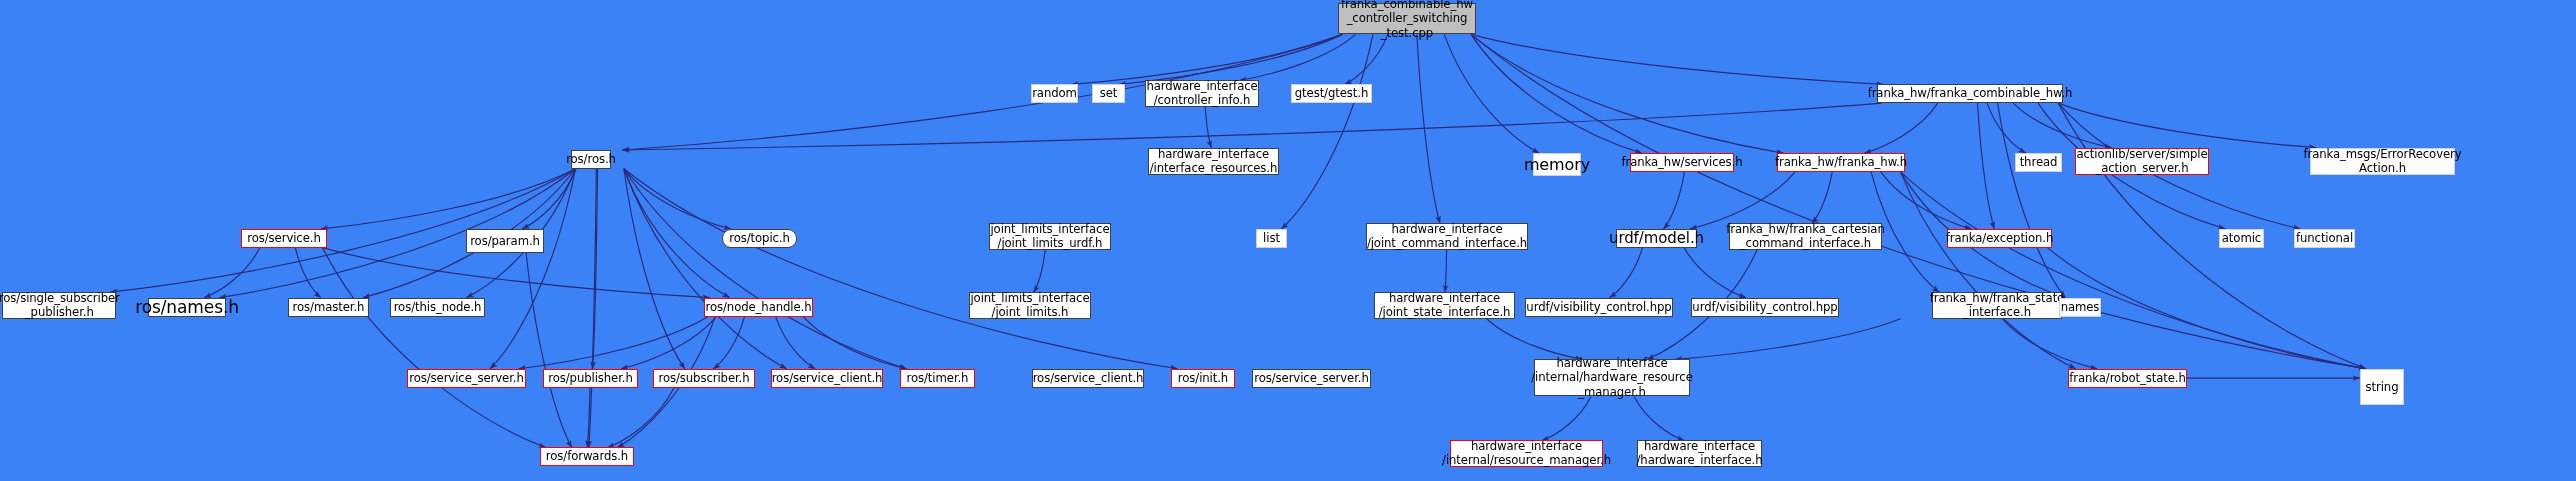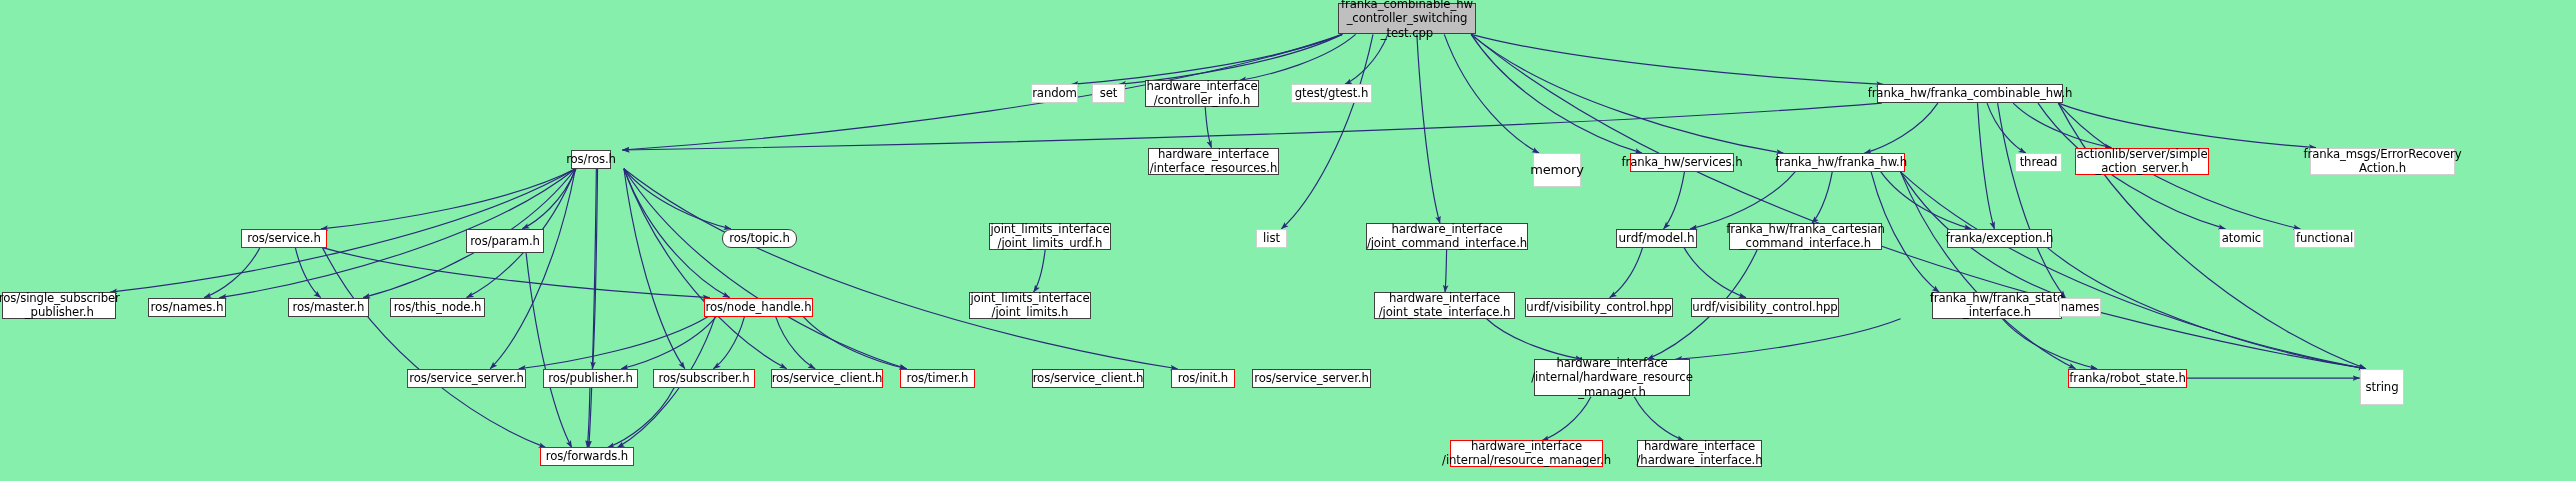--- a/index.html
+++ b/index.html
@@ -5,21 +5,21 @@
 <style>
   html, body {
     margin: 0;
     padding: 0;
     background: #ffffff;
   }
   #canvas {
     position: relative;
     width: 2576px;
     height: 482px;
-    background: #86efac;
+    background: #3b82f6;
     font-family: "DejaVu Sans", sans-serif;
     overflow: hidden;
   }
   #edges {
     position: absolute;
     left: 0;
     top: 0;
     width: 2576px;
     height: 482px;
     pointer-events: none;
@@ -143,45 +143,45 @@
 _test.cpp</div>
     <div class="node n-light" style="left: 1031px; top: 84px; width: 47px; height: 19px; font-size: 11.7px;">random</div>
     <div class="node n-light" style="left: 1092px; top: 84px; width: 33px; height: 19px; font-size: 11.7px;">set</div>
     <div class="node n-dark" style="left: 1145px; top: 80px; width: 114px; height: 26.5px;">hardware_interface
 /controller_info.h</div>
     <div class="node n-light" style="left: 1291px; top: 84px; width: 81px; height: 19px; font-size: 11.7px;">gtest/gtest.h</div>
     <div class="node n-dark" style="left: 1877px; top: 84px; width: 186px; height: 19px; font-size: 11.7px;">franka_hw/franka_combinable_hw.h</div>
     <div class="node n-dark" style="left: 571px; top: 150px; width: 40px; height: 19px; font-size: 11.7px;">ros/ros.h</div>
     <div class="node n-dark" style="left: 1148px; top: 148px; width: 131px; height: 26.5px;">hardware_interface
 /interface_resources.h</div>
-    <div class="node n-light" style="left: 1533px; top: 153px; width: 48px; height: 34px; font-size: 13px;">memory</div>
+    <div class="node n-light" style="left: 1533px; top: 153px; width: 48px; height: 23px; font-size: 16px;">memory</div>
     <div class="node n-red" style="left: 1630px; top: 153px; width: 104px; height: 19px; font-size: 11.7px;">franka_hw/services.h</div>
     <div class="node n-red" style="left: 1777px; top: 153px; width: 128px; height: 19px; font-size: 11.7px;">franka_hw/franka_hw.h</div>
     <div class="node n-light" style="left: 2015px; top: 153px; width: 47px; height: 19px; font-size: 11.7px;">thread</div>
     <div class="node n-red" style="left: 2075px; top: 148px; width: 134px; height: 26.5px;">actionlib/server/simple
 _action_server.h</div>
     <div class="node n-light" style="left: 2310px; top: 148px; width: 145px; height: 26.5px;">franka_msgs/ErrorRecovery
 Action.h</div>
     <div class="node n-red" style="left: 241px; top: 229px; width: 86px; height: 19px; font-size: 11.7px;">ros/service.h</div>
     <div class="node n-dark" style="left: 466px; top: 229px; width: 78px; height: 24px; font-size: 11.7px;">ros/param.h</div>
     <div class="node n-dark" style="left: 722px; top: 229px; width: 75px; height: 19px; font-size: 11.7px; border-radius: 9px;">ros/topic.h</div>
     <div class="node n-dark" style="left: 989px; top: 223px; width: 122px; height: 26.5px;">joint_limits_interface
 /joint_limits_urdf.h</div>
     <div class="node n-light" style="left: 1256px; top: 229px; width: 31px; height: 19px; font-size: 11.7px;">list</div>
     <div class="node n-dark" style="left: 1366px; top: 223px; width: 162px; height: 26.5px;">hardware_interface
 /joint_command_interface.h</div>
-    <div class="node n-dark" style="left: 1616px; top: 229px; width: 81px; height: 19px; font-size: 12px;">urdf/model.h</div>
+    <div class="node n-dark" style="left: 1616px; top: 229px; width: 81px; height: 19px; font-size: 15px;">urdf/model.h</div>
     <div class="node n-dark" style="left: 1729px; top: 223px; width: 153px; height: 26.5px;">franka_hw/franka_cartesian
 _command_interface.h</div>
     <div class="node n-red" style="left: 1947px; top: 229px; width: 105px; height: 19px; font-size: 11.7px;">franka/exception.h</div>
     <div class="node n-light" style="left: 2219px; top: 229px; width: 45px; height: 19px; font-size: 11.7px;">atomic</div>
     <div class="node n-light" style="left: 2294px; top: 229px; width: 61px; height: 19px; font-size: 11.7px;">functional</div>
     <div class="node n-dark" style="left: 2.3px; top: 292px; width: 114px; height: 26.5px;">ros/single_subscriber
 _publisher.h</div>
-    <div class="node n-dark" style="left: 148px; top: 298px; width: 78px; height: 19px; font-size: 12px;">ros/names.h</div>
+    <div class="node n-dark" style="left: 148px; top: 298px; width: 78px; height: 19px; font-size: 17px;">ros/names.h</div>
     <div class="node n-dark" style="left: 288px; top: 298px; width: 81px; height: 19px; font-size: 11.7px;">ros/master.h</div>
     <div class="node n-dark" style="left: 390px; top: 298px; width: 95px; height: 19px; font-size: 11.7px;">ros/this_node.h</div>
     <div class="node n-red" style="left: 704px; top: 298px; width: 109px; height: 19px; font-size: 11.7px;">ros/node_handle.h</div>
     <div class="node n-dark" style="left: 969px; top: 292px; width: 122px; height: 26.5px;">joint_limits_interface
 /joint_limits.h</div>
     <div class="node n-dark" style="left: 1374px; top: 292px; width: 141px; height: 26.5px;">hardware_interface
 /joint_state_interface.h</div>
     <div class="node n-dark" style="left: 1525px; top: 298px; width: 148px; height: 19px; font-size: 11.7px;">urdf/visibility_control.hpp</div>
     <div class="node n-dark" style="left: 1691px; top: 298px; width: 148px; height: 19px; font-size: 11.7px;">urdf/visibility_control.hpp</div>
     <div class="node n-dark" style="left: 1896px; top: 292px; width: 130px; height: 26.5px; margin-left: 36px;">franka_hw/franka_state

